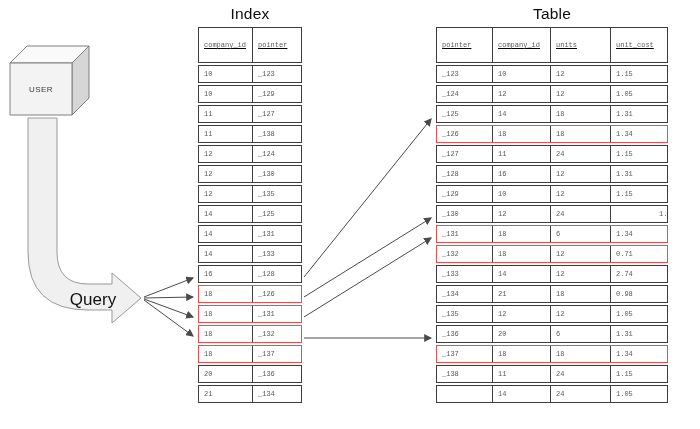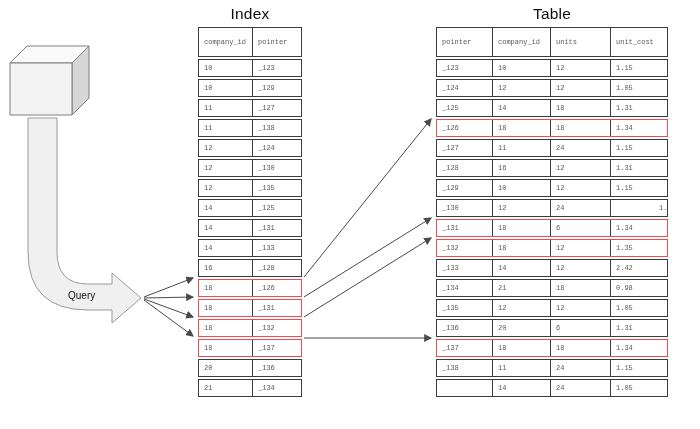--- a/index.html
+++ b/index.html
@@ -16,37 +16,37 @@
   .overlay{position:absolute;left:0;top:0;width:700px;height:429px;}
   .title{
     position:absolute;top:5px;text-align:center;
     font-size:15.5px;color:#0d0d0d;letter-spacing:.2px;
   }
   .dtable{position:absolute;top:27px;display:flex;flex-direction:column;gap:2px;}
   .trow{
     display:flex;height:18px;box-sizing:border-box;
     border:1px solid var(--border);background:#fff;flex:none;
   }
-  .trow.header{height:30px;}
+  .trow.header{height:36px;text-decoration:underline;}
   .trow.hl{border:1.5px solid var(--red);}
   .cell{
     box-sizing:border-box;flex:none;display:flex;align-items:center;
     padding-left:5px;font-family:"Liberation Mono","DejaVu Sans Mono",monospace;
     font-size:7px;color:var(--text);border-left:1px solid var(--border);
     white-space:nowrap;overflow:hidden;
   }
   .cell:first-child{border-left:none;}
   .user-label{
     position:absolute;left:10px;top:63px;width:62px;height:52px;
     display:flex;align-items:center;justify-content:center;
     font-size:8px;letter-spacing:.5px;color:#3a3a3a;
   }
   .query-label{
-    position:absolute;left:68px;top:290px;width:50px;
-    font-size:10px;color:#111;
+    position:absolute;left:68px;top:290px;width:50px;text-align:center;
+    font-size:17px;color:#111;
   }
 </style>
 </head>
 <body>
 
 <div class="canvas">
 
   <svg class="overlay" width="700" height="429" viewBox="0 0 700 429">
     <defs>
       <marker id="ah" viewBox="0 0 10 10" refX="8.5" refY="5" markerWidth="8" markerHeight="8" orient="auto-start-reverse">
@@ -70,20 +70,21 @@
     </g>
 
     <g stroke="#4a4a4a" stroke-width="1" fill="none">
       <line x1="304" y1="277" x2="431" y2="119" marker-end="url(#ah)"></line>
       <line x1="304" y1="297" x2="431" y2="218" marker-end="url(#ah)"></line>
       <line x1="304" y1="317" x2="431" y2="238" marker-end="url(#ah)"></line>
       <line x1="304" y1="338" x2="431" y2="338" marker-end="url(#ah)"></line>
     </g>
   </svg>
 
+  <div class="user-label">USER</div>
   <div class="query-label">Query</div>
 
   <div class="title" style="left:436px;width:232px;">Table</div>
   <div class="title" style="left:198px;width:104px;">Index</div>
 
   <div id="index-table" class="dtable" style="left:198px;">
       <div class="trow header">
         <div class="cell" style="width: 53px;">company_id</div>
         <div class="cell" style="width: 49px;">pointer</div>
       </div>
@@ -215,27 +216,27 @@
       <div class="trow hl">
         <div class="cell" style="width: 55px;">_131</div>
         <div class="cell" style="width: 58px;">18</div>
         <div class="cell" style="width: 60px;">6</div>
         <div class="cell" style="width: 57px;">1.34</div>
       </div>
       <div class="trow hl">
         <div class="cell" style="width: 55px;">_132</div>
         <div class="cell" style="width: 58px;">18</div>
         <div class="cell" style="width: 60px;">12</div>
-        <div class="cell" style="width: 57px;">1.35</div>
+        <div class="cell" style="width: 57px;">0.71</div>
       </div>
       <div class="trow">
         <div class="cell" style="width: 55px;">_133</div>
         <div class="cell" style="width: 58px;">14</div>
         <div class="cell" style="width: 60px;">12</div>
-        <div class="cell" style="width: 57px;">2.42</div>
+        <div class="cell" style="width: 57px;">2.74</div>
       </div>
       <div class="trow">
         <div class="cell" style="width: 55px;">_134</div>
         <div class="cell" style="width: 58px;">21</div>
         <div class="cell" style="width: 60px;">18</div>
         <div class="cell" style="width: 57px;">0.98</div>
       </div>
       <div class="trow">
         <div class="cell" style="width: 55px;">_135</div>
         <div class="cell" style="width: 58px;">12</div>

